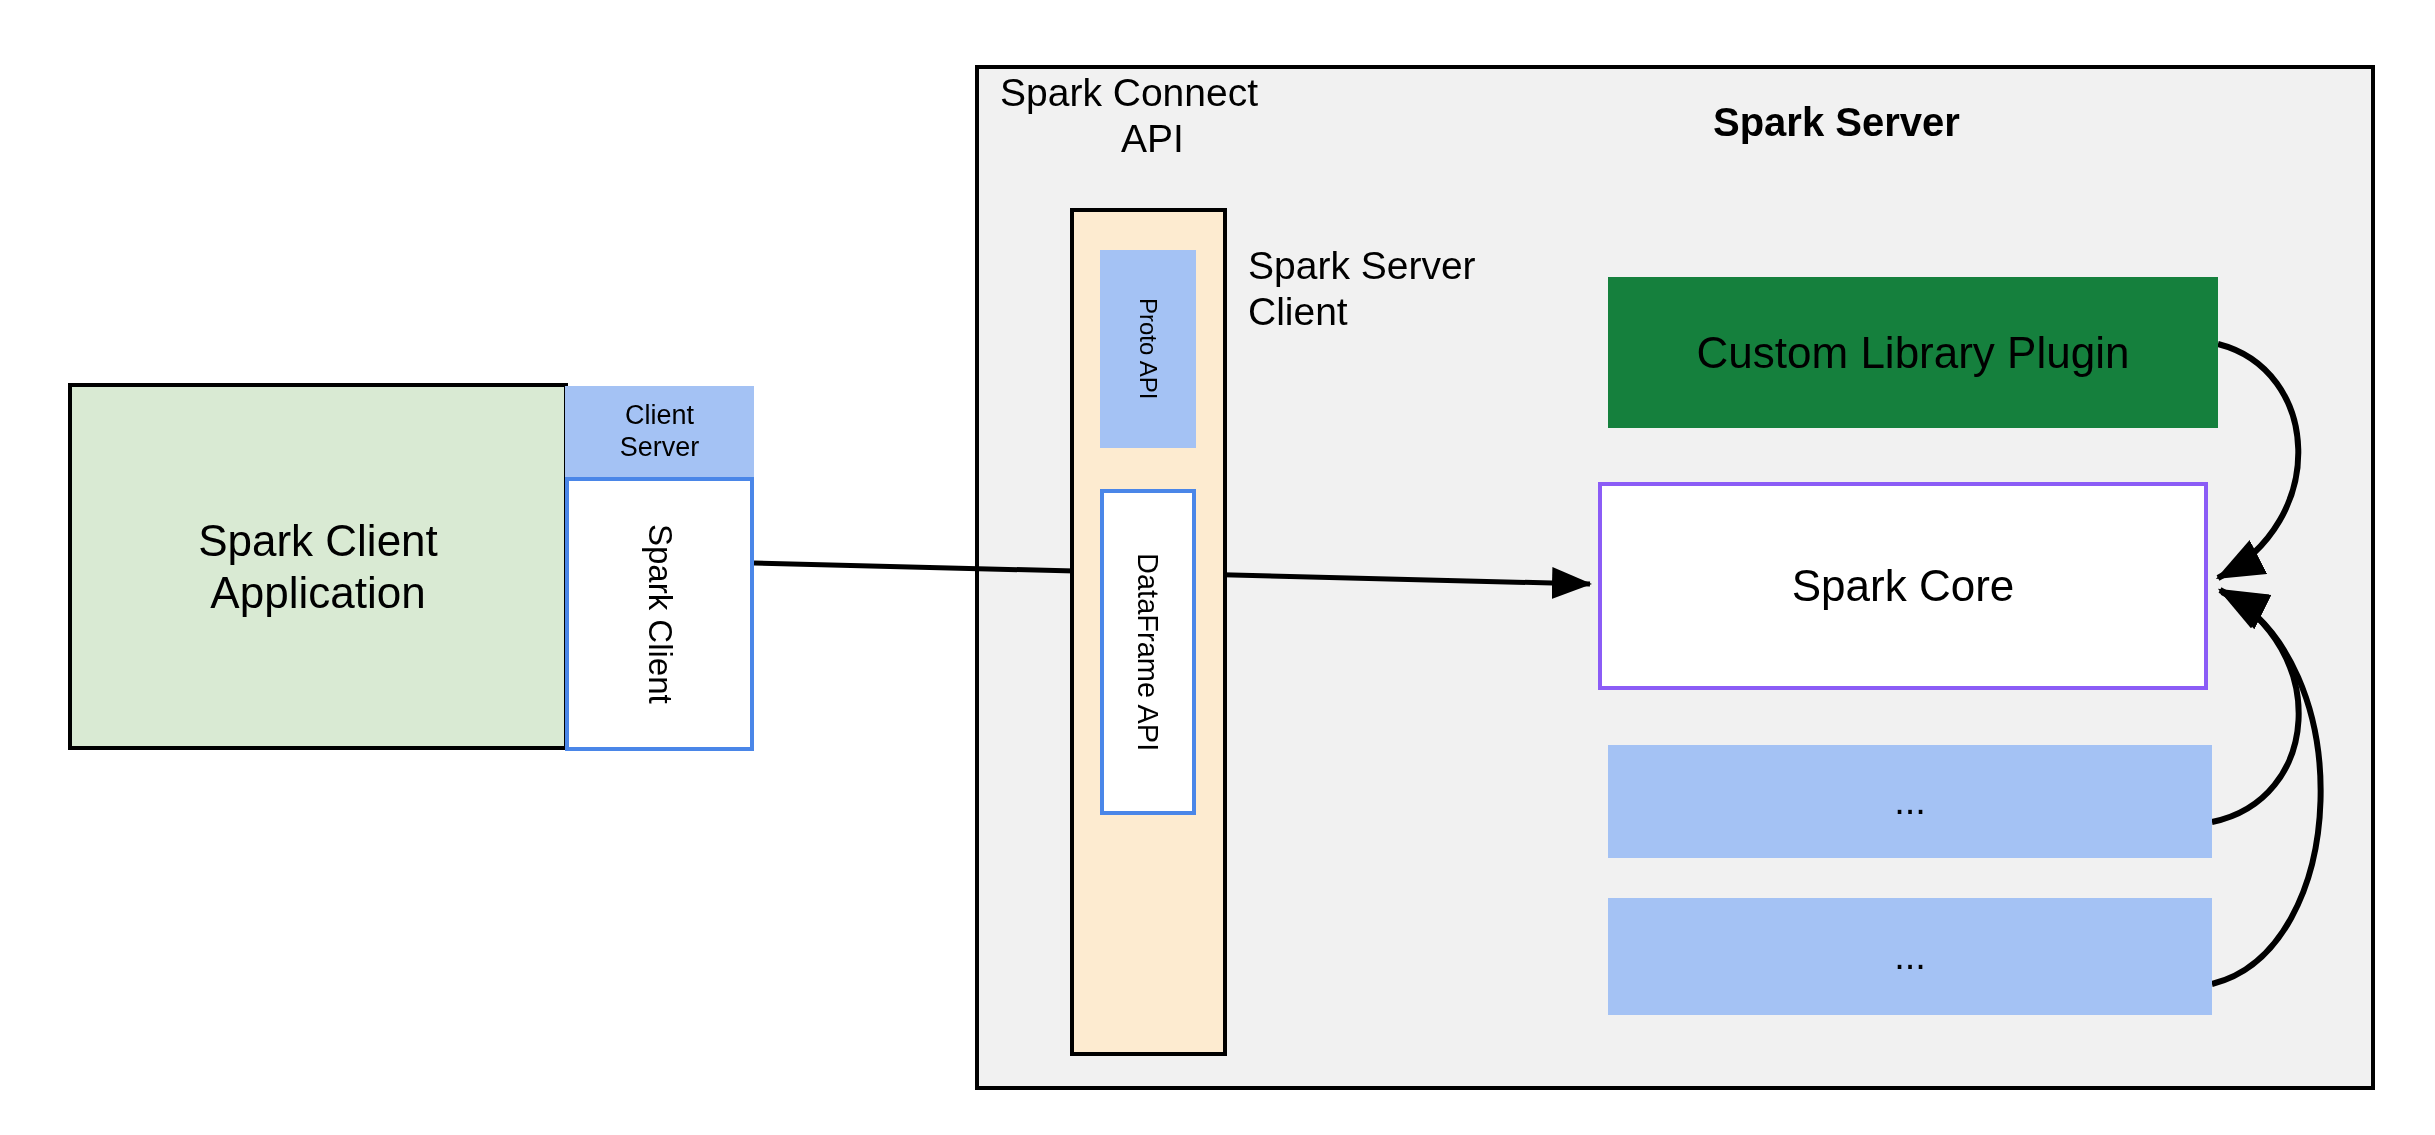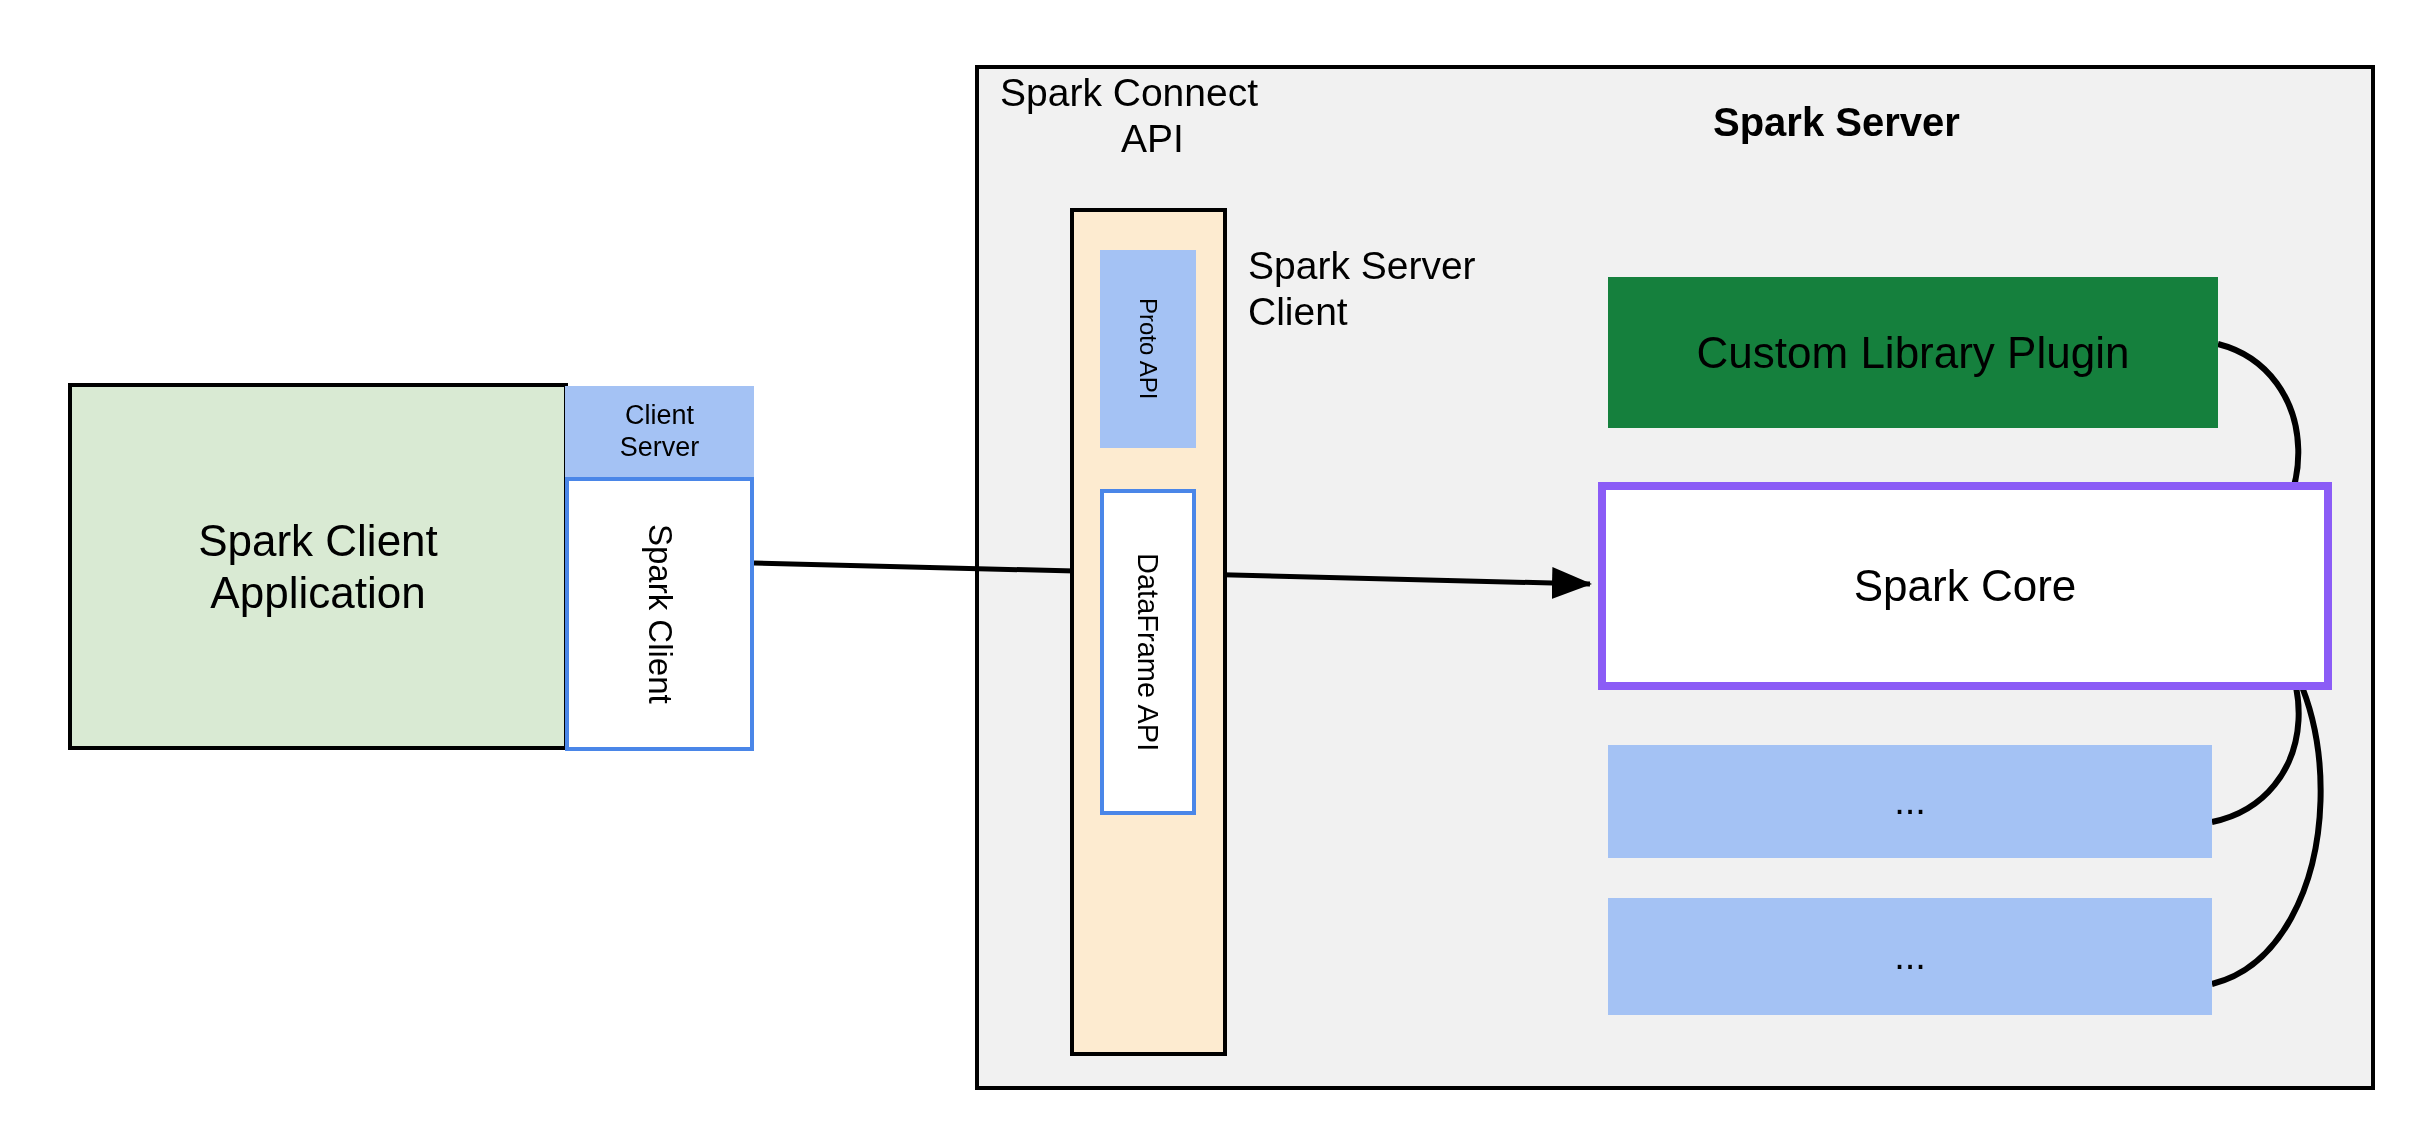--- a/index.html
+++ b/index.html
@@ -135,24 +135,24 @@
     top: 277px;
     width: 610px;
     height: 151px;
     background: #15803d;
     border: none;
     font-size: 44px;
   }
   #spark-core-box {
     left: 1598px;
     top: 482px;
-    width: 734px;
+    width: 610px;
     height: 208px;
     background: #ffffff;
-    border: 8px solid #8b5cf6;
+    border: 4px solid #8b5cf6;
     font-size: 44px;
   }
   #ellipsis-box-1 {
     left: 1608px;
     top: 745px;
     width: 604px;
     height: 113px;
     background: #a4c2f4;
     border: none;
     font-size: 38px;

